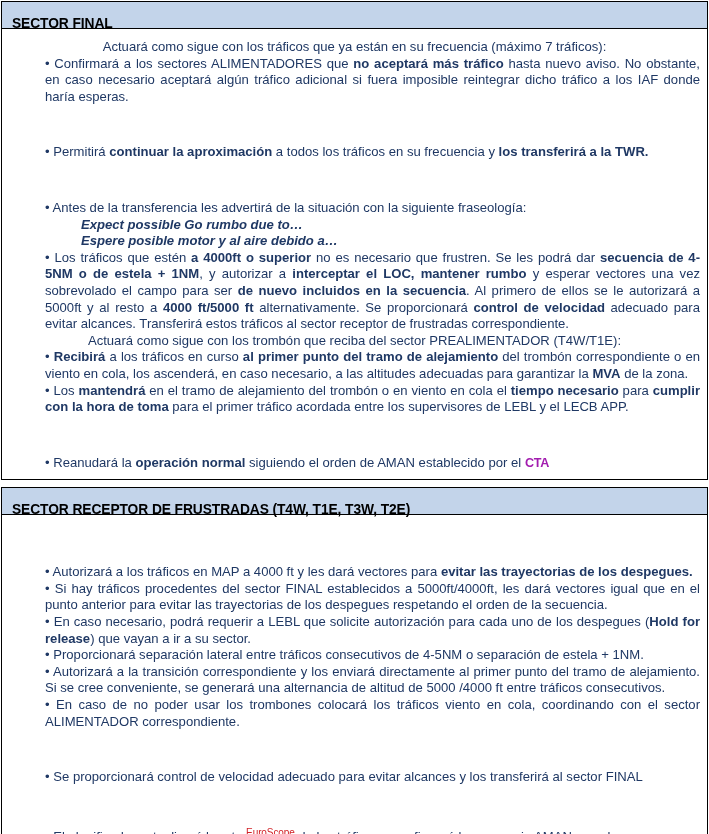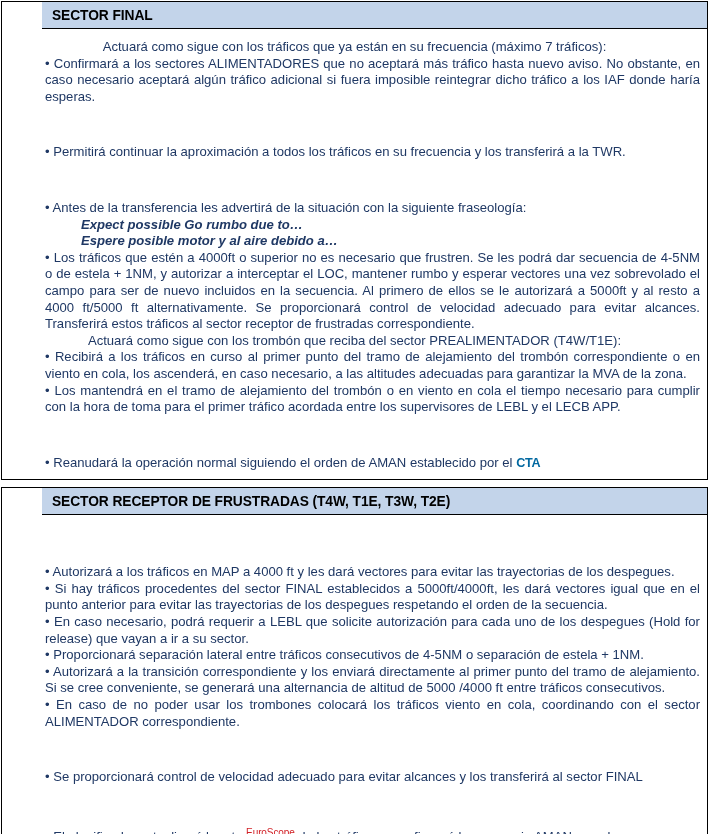--- a/index.html
+++ b/index.html
@@ -27,23 +27,22 @@
     background: #ffffff;
   }
   .block-gap {
     height: 6px;
     background: #ffffff;
   }
   .section-header {
     background: #c3d4ea;
     border-bottom: 1.5px solid #000000;
     box-sizing: border-box;
-    padding: 4px 0 5px 10px;
+    padding: 12px 0 5px 10px;
     height: 27px;
-    margin-left: 40px;
   }
   .section-header .htext {
     font-family: "Liberation Sans Narrow", "Liberation Sans", sans-serif;
     font-weight: bold;
     font-size: 15px;
     color: #000000;
     letter-spacing: -0.1px;
     line-height: 18px;
     display: block;
     transform: scaleX(0.92);
@@ -79,33 +78,33 @@
     padding-left: 0;
     text-align: left;
   }
   .para.phrase {
     padding-left: 72px;
     font-weight: bold;
     font-style: italic;
     text-align: left;
   }
   b, .b {
-    font-weight: normal;
+    font-weight: bold;
   }
   .euroscope {
     color: #d12026;
     font-weight: normal;
     font-size: 10px;
     vertical-align: super;
     letter-spacing: -0.1px;
   }
   .cta {
     font-family: "Liberation Sans Narrow", "Liberation Sans", sans-serif;
     font-weight: bold;
-    color: #0369a1;
+    color: #a21caf;
     font-size: 12.6px;
     letter-spacing: -0.2px;
     text-align: right;
   }
   .cta-line {
     padding-left: 43px;
     text-align: left;
   }
 </style>
 </head>

